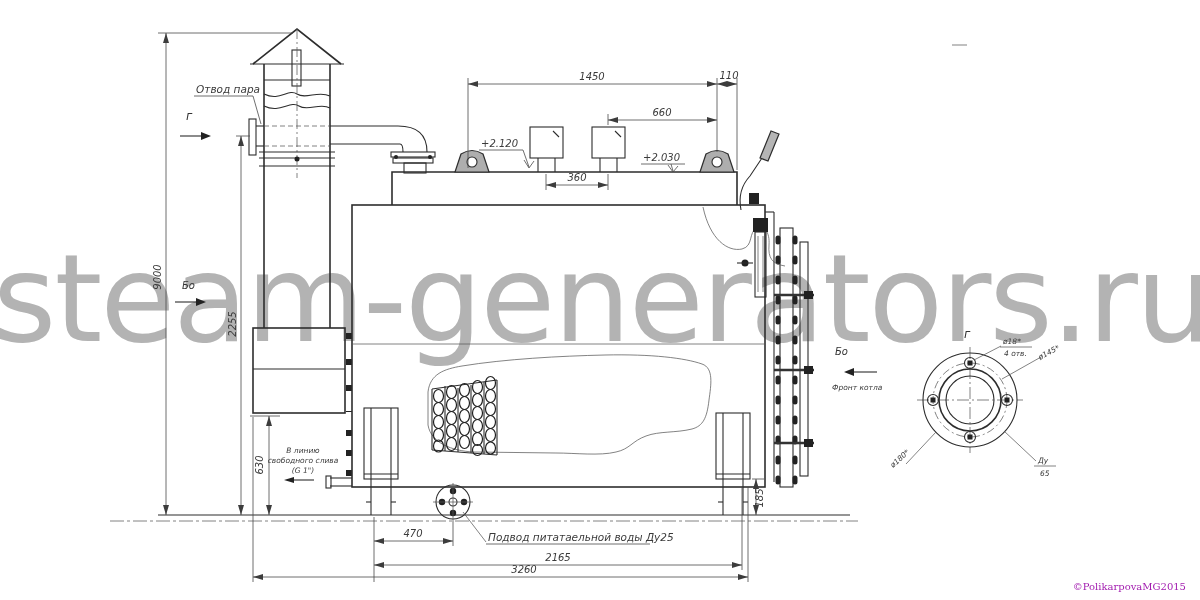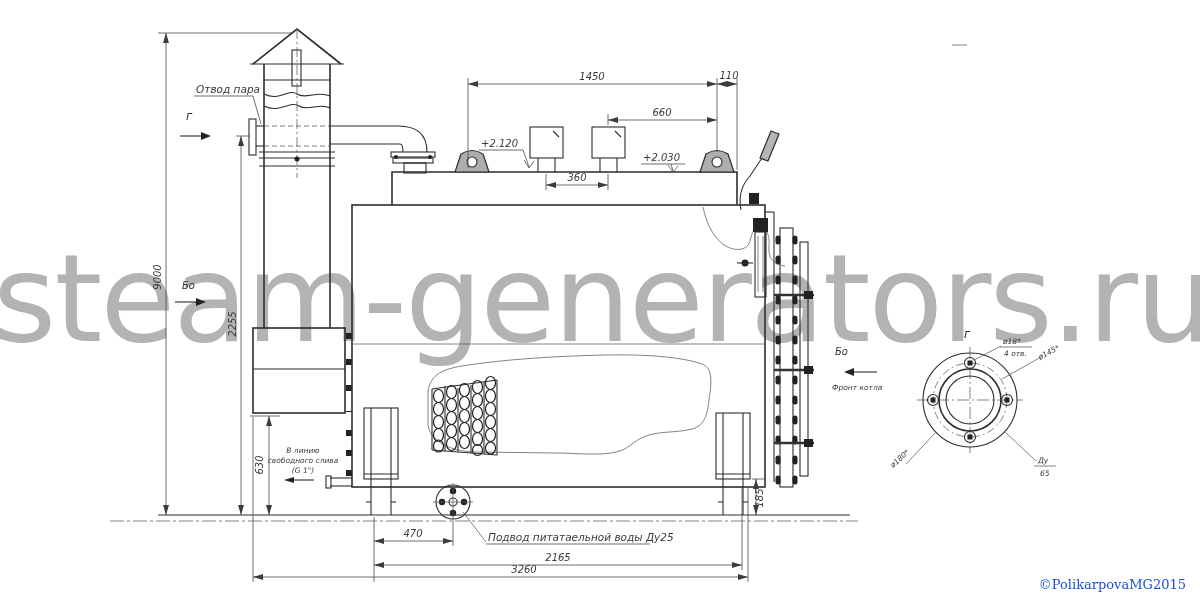--- a/index.html
+++ b/index.html
@@ -3,21 +3,21 @@
 <meta charset="utf-8">
 <style>
   html,body{margin:0;padding:0;background:#ffffff;}
   #stage{position:relative;width:1200px;height:600px;background:#ffffff;overflow:hidden;
          font-family:"DejaVu Sans",sans-serif;}
   #watermark{position:absolute;top:238px;left:-18px;width:1240px;line-height:1;
              font-size:122px;letter-spacing:-2px;white-space:nowrap;text-align:center;
              color:#b3b3b3;z-index:1;user-select:none;}
   #drawing{position:absolute;top:0;left:0;z-index:2;}
   #copyright{position:absolute;right:14px;bottom:8px;font-family:"DejaVu Serif",serif;
-             font-size:13px;color:#1d4ed8;z-index:3;}
+             font-size:10px;color:#a21caf;z-index:3;}
   .ln{stroke:#2d2d2d;fill:none;stroke-width:1.6;}
   .md{stroke:#2d2d2d;fill:none;stroke-width:1.1;}
   .tn{stroke:#5a5a5a;fill:none;stroke-width:0.75;}
   .dim{stroke:#4a4a4a;fill:none;stroke-width:0.8;}
   .dark{fill:#222;stroke:none;}
   text.d{font:italic 10px "DejaVu Sans",sans-serif;fill:#3a3a3a;}
   text.s{font:italic 7.5px "DejaVu Sans",sans-serif;fill:#3a3a3a;}
   text.v{font:italic 12px "DejaVu Sans",sans-serif;fill:#333;}
 </style>
 </head>

